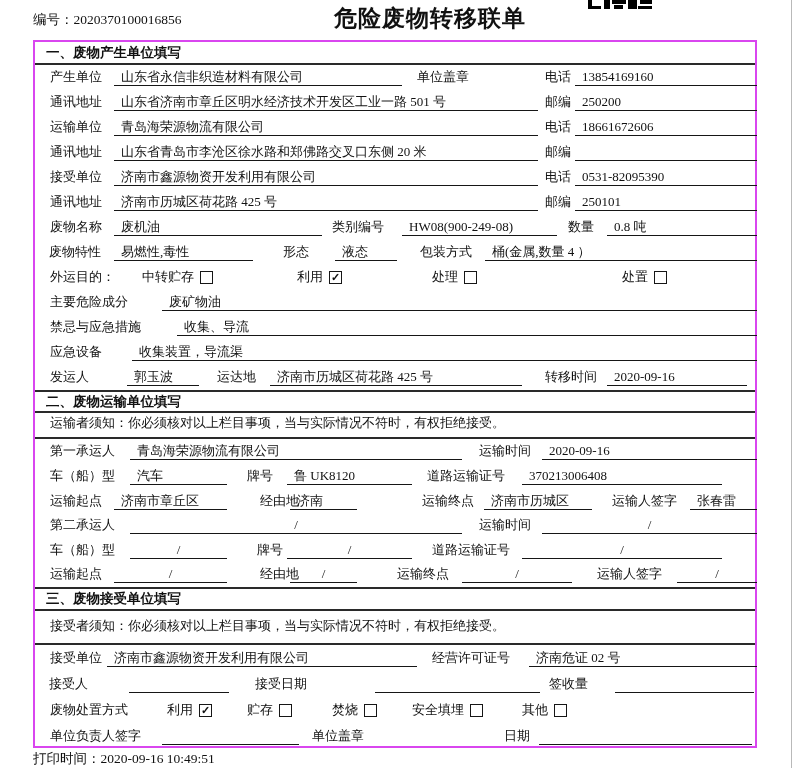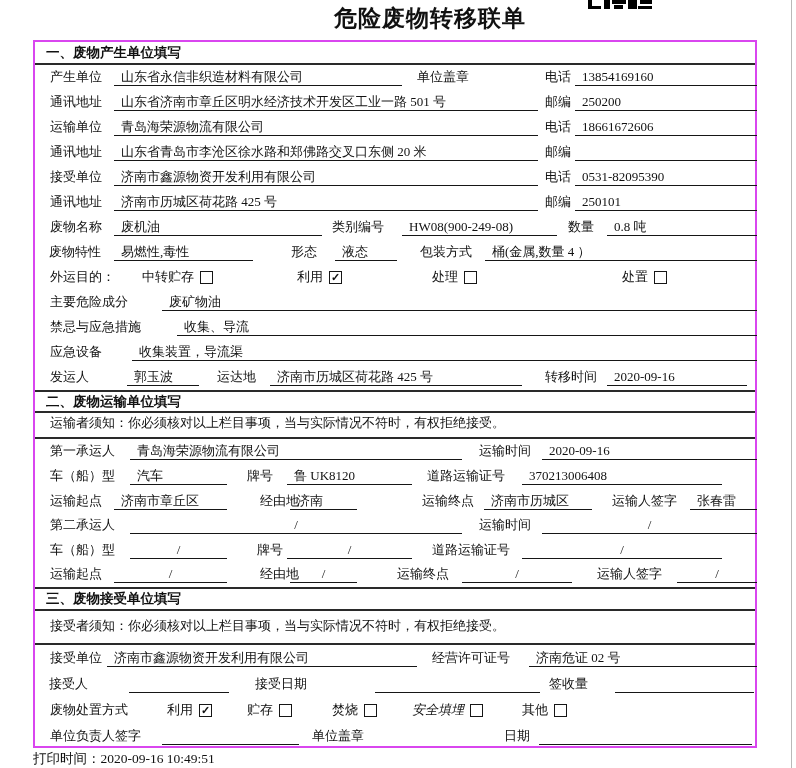--- a/index.html
+++ b/index.html
@@ -23,20 +23,21 @@
   .val.ctr{text-align:center;padding-left:0;}
   .chk{position:absolute;bottom:4px;display:flex;align-items:center;white-space:nowrap;}
   .box{display:inline-block;width:11px;height:11px;margin-left:6px;border:1.2px solid #161616;
        box-sizing:content-box;font-size:11px;line-height:11px;font-weight:bold;text-align:center;}
   .footer{position:absolute;left:33px;top:750px;font-size:13.5px;white-space:nowrap;}
 </style>
 </head>
 <body>
 
 <div class="page">
+  <div class="doc-no"><span>编号：</span><span>2020370100016856</span></div>
   <div class="title">危险废物转移联单</div>
   <svg class="qr" width="66" height="10" viewBox="0 0 66 10">
     <rect x="0" y="0" width="4" height="9" fill="#000"></rect>
       <rect x="0" y="6" width="13" height="3" fill="#000"></rect>
     <rect x="16" y="0" width="6" height="9" fill="#000"></rect>
       <rect x="24" y="0" width="14" height="4" fill="#000"></rect>
     <rect x="26" y="5" width="9" height="4" fill="#000"></rect>
       <rect x="40" y="0" width="9" height="9" fill="#000"></rect>
     <rect x="52" y="0" width="12" height="4" fill="#000"></rect>
       <rect x="50" y="6" width="14" height="3" fill="#000"></rect>
@@ -84,21 +85,21 @@
         <span class="lab" style="left: 15px;">废物名称</span>
         <span class="val" style="width: 208px; left: 79px;">废机油</span>
         <span class="lab" style="left: 297px;">类别编号</span>
         <span class="val" style="width: 155px; left: 367px;">HW08(900-249-08)</span>
         <span class="lab" style="left: 533px;">数量</span>
         <span class="val" style="width: 150px; left: 572px;">0.8 吨</span>
       </div>
       <div class="form-row" style="height: 25px;">
         <span class="lab" style="left: 14px;">废物特性</span>
         <span class="val" style="width: 139px; left: 79px;">易燃性,毒性</span>
-        <span class="lab" style="left: 256px;">形态</span>
+        <span class="lab" style="left: 248px;">形态</span>
         <span class="val" style="width: 62px; left: 300px;">液态</span>
         <span class="lab" style="left: 385px;">包装方式</span>
         <span class="val" style="width: 272px; left: 450px;">桶(金属,数量  4 ）</span>
       </div>
       <div class="form-row" style="height: 25px;">
         <span class="lab" style="left: 15px; text-align: right;">外运目的：</span>
         <span class="chk" style="left: 107px;">
           <span>中转贮存</span>
           <span class="box"></span>
         </span>
@@ -212,21 +213,21 @@
           <span class="box">✓</span>
         </span>
         <span class="chk" style="left: 212px;">
           <span>贮存</span>
           <span class="box"></span>
         </span>
         <span class="chk" style="left: 297px;">
           <span>焚烧</span>
           <span class="box"></span>
         </span>
-        <span class="chk" style="left: 377px; font-style: italic;">
+        <span class="chk" style="left: 377px;">
           <span>安全填埋</span>
           <span class="box"></span>
         </span>
         <span class="chk" style="left: 487px;">
           <span>其他</span>
           <span class="box"></span>
         </span>
       </div>
       <div class="form-row" style="height: 26px;">
         <span class="lab" style="left: 15px;">单位负责人签字</span>

